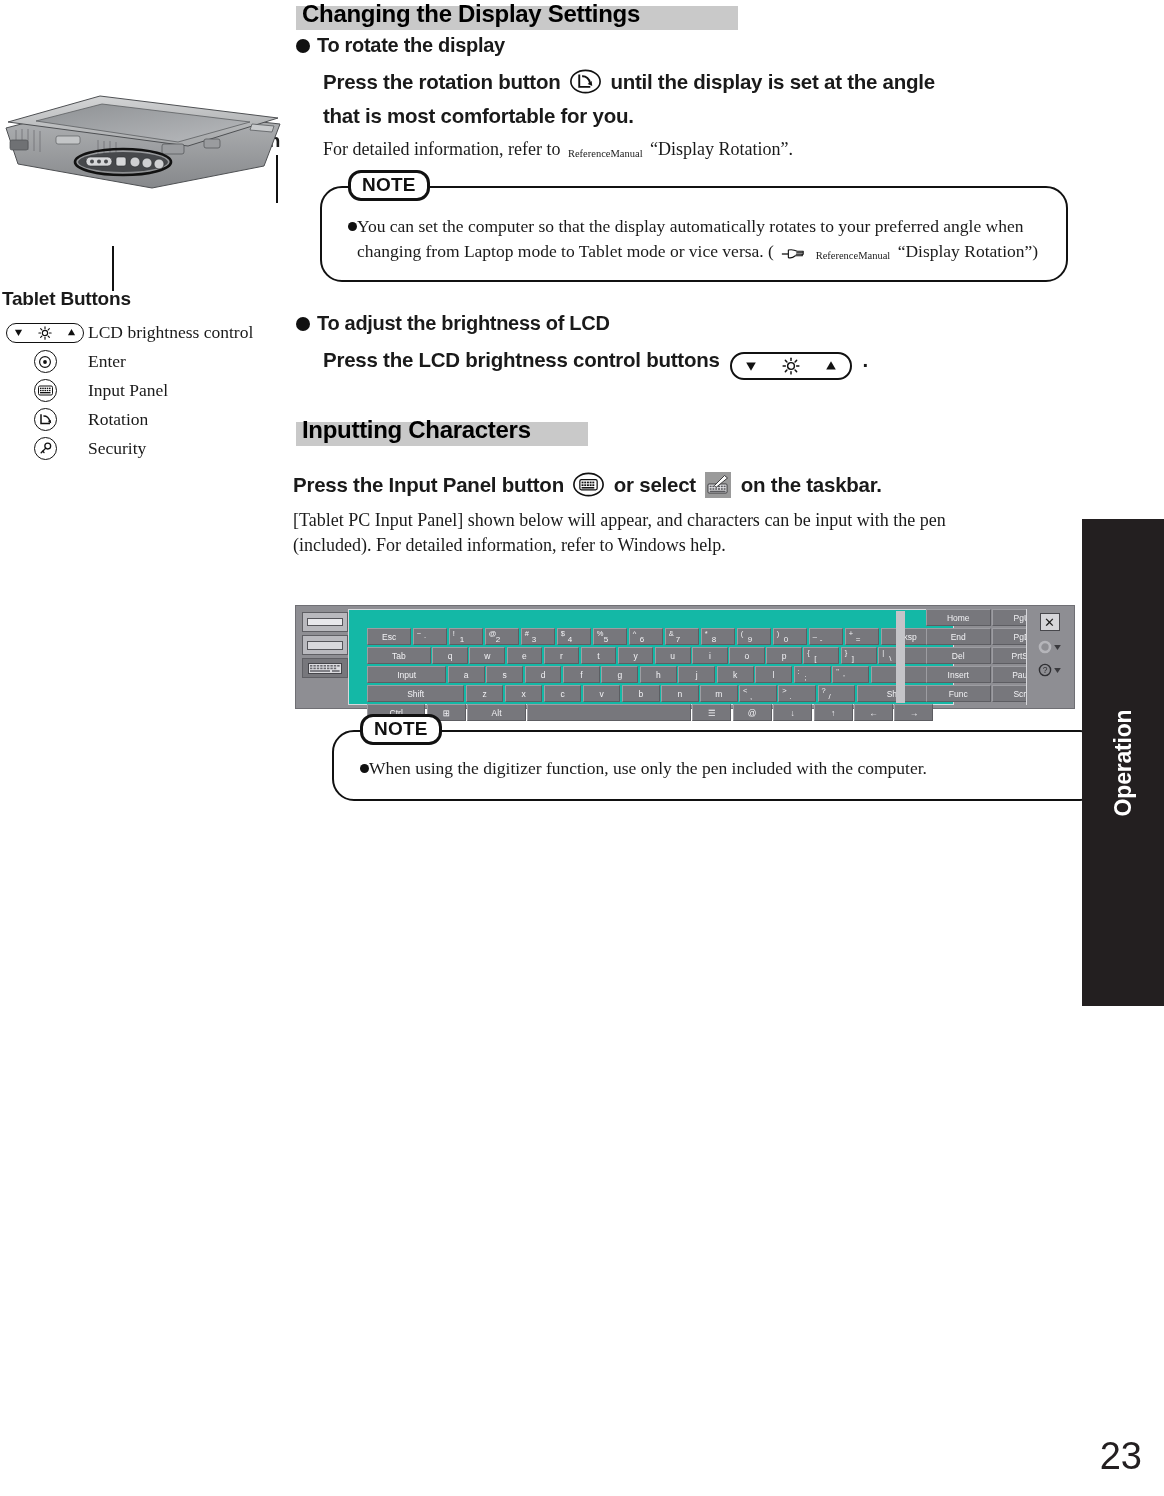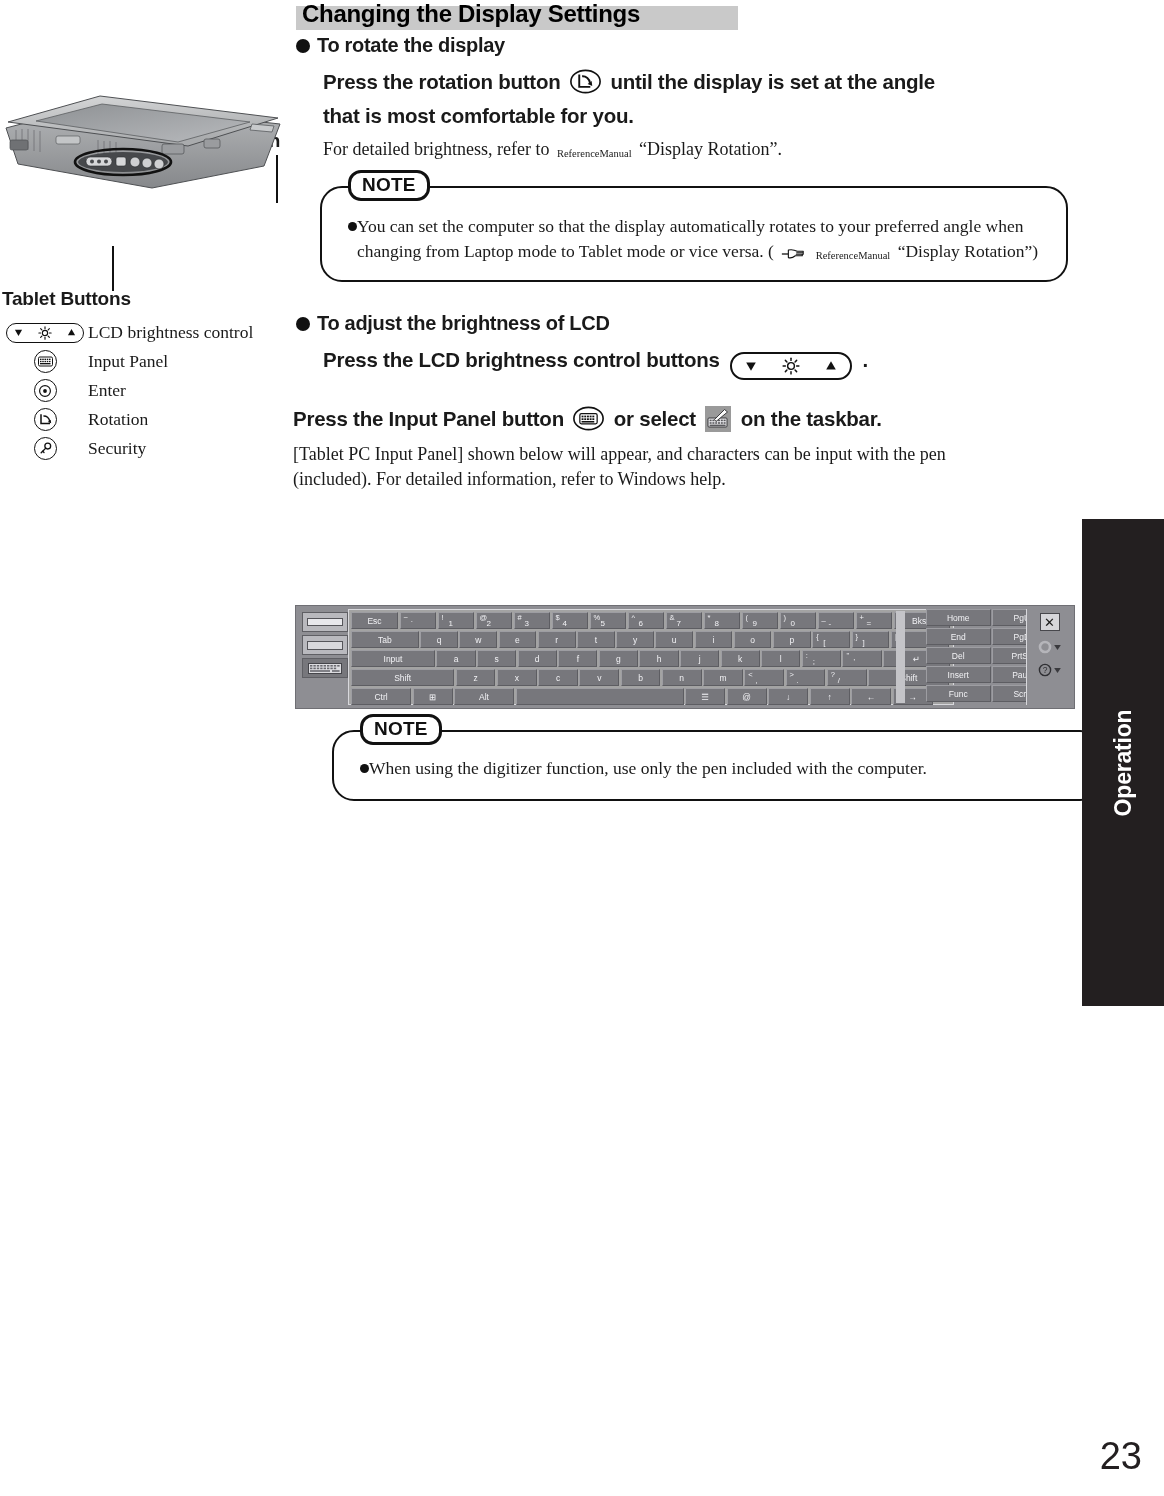--- a/index.html
+++ b/index.html
@@ -100,21 +100,21 @@
   
   #kb-wrap { position:absolute; left:7px; top:605px; width:780px; height:104px;
              background:#8e8e93; border:1px solid #6f6f74; }
   .kb-sidepanel { position:absolute; top:3px; bottom:3px; background:#8e8e93; }
   .kb-modebtn { width:46px; height:20px; margin:3px 4px; background:#b9b9be;
                 border:1px solid #5f5f64; display:flex; align-items:center; justify-content:center; }
   .kb-modebtn.sel { background:#77777c; }
   .kb-minipad { width:36px; height:10px; background:#e8e8ec; border:1px solid #55555a; }
 
   .kb-main { position:absolute; left:52px; top:3px; right:120px; bottom:3px;
-             background:#a3a3a3; border:1px solid #d8d8dc; padding:2px; }
+             background:#14b8a6; border:1px solid #d8d8dc; padding:18px; }
   .kb-row { display:flex; height:17px; margin-bottom:2px; }
   .kb-key {
     background:#77777c; border-top:1px solid #9d9da2; border-left:1px solid #9d9da2;
     border-right:1px solid #5d5d62; border-bottom:1px solid #5d5d62;
     color:#f2f2f5; font-family:"Liberation Sans", sans-serif;
     font-size:8.5px; display:flex; align-items:center; justify-content:center;
     margin-right:1.5px; position:relative; overflow:hidden; white-space:nowrap;
   }
   .kb-key.dual { justify-content:flex-start; padding-left:3px; }
   .kb-key .up { position:absolute; left:3px; top:0px; font-size:7.5px; }
@@ -242,20 +242,32 @@
                 <polygon points="5,1 9,8 1,8" fill="#111"></polygon>
               </svg>
           </div>
         </div>
         <div class="legend-text">LCD brightness control</div>
       </div>
 
       <div class="legend-row">
         <div class="legend-icon">
           <div class="btn-circle">
+            <svg width="14" height="14" viewBox="0 0 14 14">
+              <circle cx="7" cy="7" r="5.4" fill="none" stroke="#111" stroke-width="1.2"></circle>
+              <circle cx="7" cy="7" r="1.9" fill="#111"></circle>
+            </svg>
+          </div>
+        </div>
+        <div class="legend-text">Enter</div>
+      </div>
+
+      <div class="legend-row">
+        <div class="legend-icon">
+          <div class="btn-circle">
             <svg width="15" height="11" viewBox="0 0 18 12">
               <rect x="0.6" y="0.6" width="16.8" height="10.8" rx="1.6" fill="none" stroke="#111" stroke-width="1.2"></rect>
               <g fill="#111">
                 <rect x="2.4" y="2.6" width="1.8" height="1.6"></rect>
                   <rect x="5.1" y="2.6" width="1.8" height="1.6"></rect>
                 <rect x="7.8" y="2.6" width="1.8" height="1.6"></rect>
                   <rect x="10.5" y="2.6" width="1.8" height="1.6"></rect>
                 <rect x="13.2" y="2.6" width="1.8" height="1.6"></rect>
                 <rect x="2.4" y="5.2" width="1.8" height="1.6"></rect>
                   <rect x="5.1" y="5.2" width="1.8" height="1.6"></rect>
@@ -266,32 +278,20 @@
               </g>
             </svg>
           </div>
         </div>
         <div class="legend-text">Input Panel</div>
       </div>
 
       <div class="legend-row">
         <div class="legend-icon">
           <div class="btn-circle">
-            <svg width="14" height="14" viewBox="0 0 14 14">
-              <circle cx="7" cy="7" r="5.4" fill="none" stroke="#111" stroke-width="1.2"></circle>
-              <circle cx="7" cy="7" r="1.9" fill="#111"></circle>
-            </svg>
-          </div>
-        </div>
-        <div class="legend-text">Enter</div>
-      </div>
-
-      <div class="legend-row">
-        <div class="legend-icon">
-          <div class="btn-circle">
             <svg width="15" height="15" viewBox="0 0 16 16">
               <path d="M3.2 3.2 L3.2 12.2 L12 12.2" fill="none" stroke="#111" stroke-width="1.6" stroke-linecap="square"></path>
               <path d="M5.8 4.2 A6.2 6.2 0 0 1 12.4 9.6" fill="none" stroke="#111" stroke-width="1.6"></path>
               <polygon points="13.6,8.2 14.0,12.0 10.4,10.6" fill="#111"></polygon>
             </svg>
           </div>
         </div>
         <div class="legend-text">Rotation</div>
       </div>
 
@@ -331,21 +331,21 @@
           <path d="M10.5 6.8 L10.5 18.6 L21 18.6" fill="none" stroke="#111" stroke-width="2" stroke-linecap="square"></path>
           <path d="M13.5 7.6 A7.6 7.6 0 0 1 21.6 14.4" fill="none" stroke="#111" stroke-width="2"></path>
           <polygon points="23.4,12.4 24.0,17.6 19.2,15.6" fill="#111"></polygon>
         </svg>
       </span>
       <span>until the display is set at the angle</span>
       <div>that is most comfortable for you.</div>
     </div>
 
     <div class="body-text" style="margin:4px 0 0 35px;">
-      <span>For detailed brightness, refer to</span>
+      <span>For detailed information, refer to</span>
       <span class="refman">
         <span>Reference</span>
         <span>Manual</span>
       </span>
       <span>“Display Rotation”.</span>
     </div>
 
     <div class="note" style="margin-top:24px; width:748px;">
       <div class="note-tag">NOTE</div>
       <div class="note-box">
@@ -401,20 +401,24 @@
             </g>
           </svg>
           <svg width="12" height="12" viewBox="0 0 10 10">
               <polygon points="5,1 9,8 1,8" fill="#111"></polygon>
             </svg>
         </span>
       </span>
       <span>.</span>
     </div>
 
+    <div class="section-head" style="margin-top:36px;">
+      <div class="bar" style="width:292px;"></div>
+      <div class="txt">Inputting Characters</div>
+    </div>
 
     <div class="big-sentence" style="margin:22px 0 0 5px;">
       <span>Press the Input Panel button</span>
       <span class="inl">
         <svg width="33" height="25" viewBox="0 0 34 26" style="margin:0 3px;">
           <ellipse cx="17" cy="13" rx="15.2" ry="11.6" fill="none" stroke="#111" stroke-width="1.7"></ellipse>
           <rect x="8" y="8" width="18" height="10.5" rx="1.6" fill="none" stroke="#111" stroke-width="1.3"></rect>
           <g fill="#111">
             <rect x="9.8" y="10" width="2" height="1.8"></rect>
               <rect x="12.6" y="10" width="2" height="1.8"></rect>

